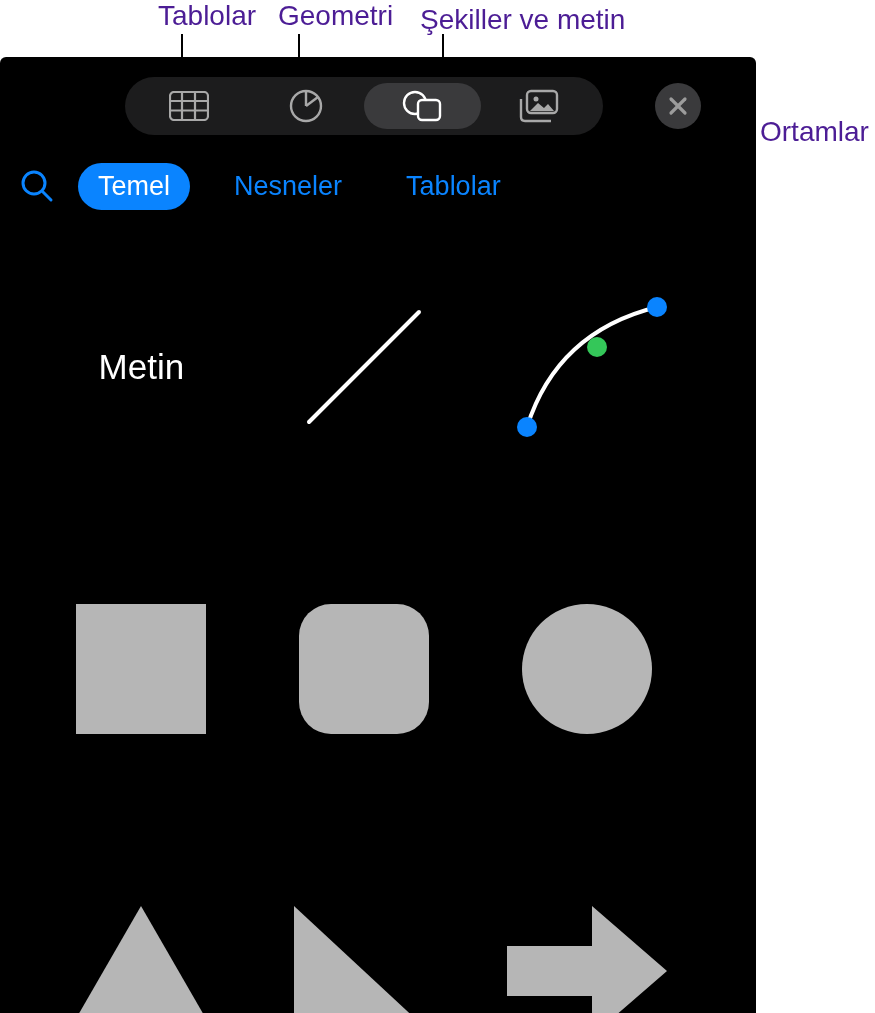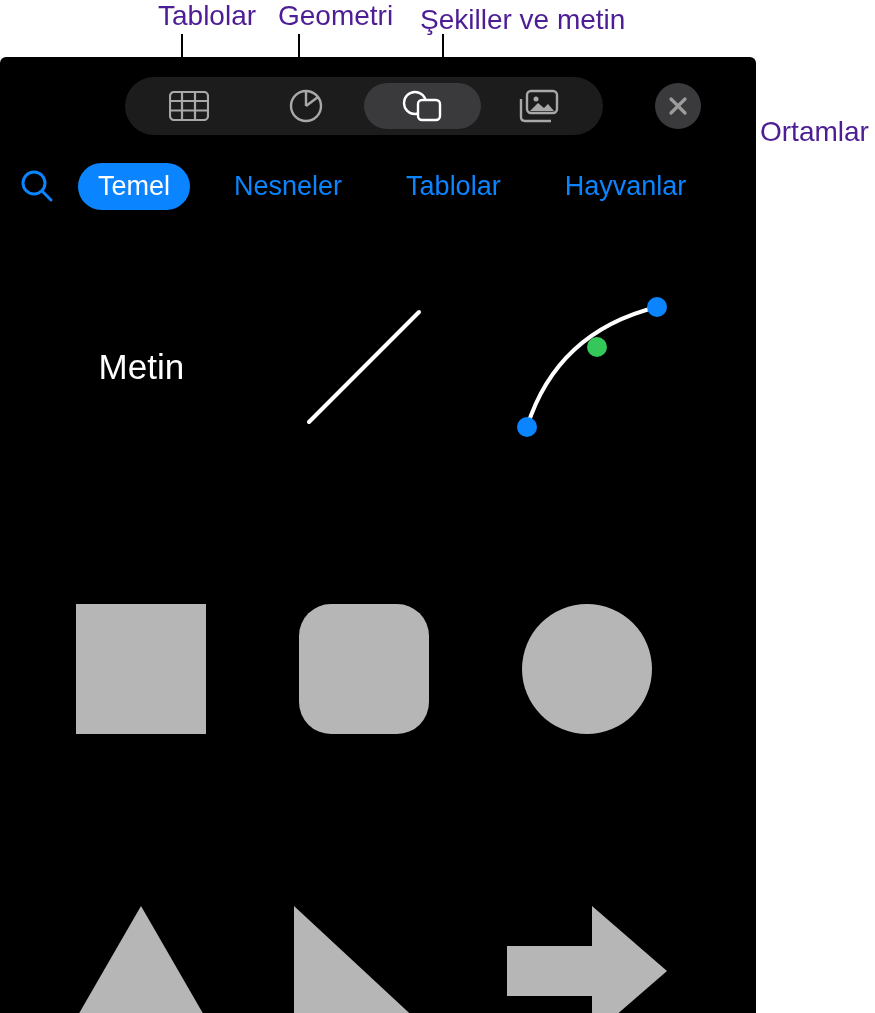--- a/index.html
+++ b/index.html
@@ -205,21 +205,20 @@
   <div class="categories">
     <div class="search-btn">
       <svg width="34" height="34" viewBox="0 0 34 34">
         <circle cx="14" cy="14" r="11" fill="none" stroke="#0a84ff" stroke-width="3"></circle>
         <line x1="23" y1="23" x2="31" y2="31" stroke="#0a84ff" stroke-width="3" stroke-linecap="round"></line>
       </svg>
     </div>
     <div class="category-pill active">Temel</div>
     <div class="category-pill">Nesneler</div>
     <div class="category-pill">Tablolar</div>
-    <div class="category-pill">Hayvanlar</div>
   </div>
 
   <div class="shapes-grid">
 
     <div class="shape-cell">
       <span class="text-shape">Metin</span>
     </div>
     <div class="shape-cell">
       <svg width="150" height="150" viewBox="0 0 150 150">
         <line x1="20" y1="130" x2="130" y2="20" stroke="#fff" stroke-width="4" stroke-linecap="round"></line>

